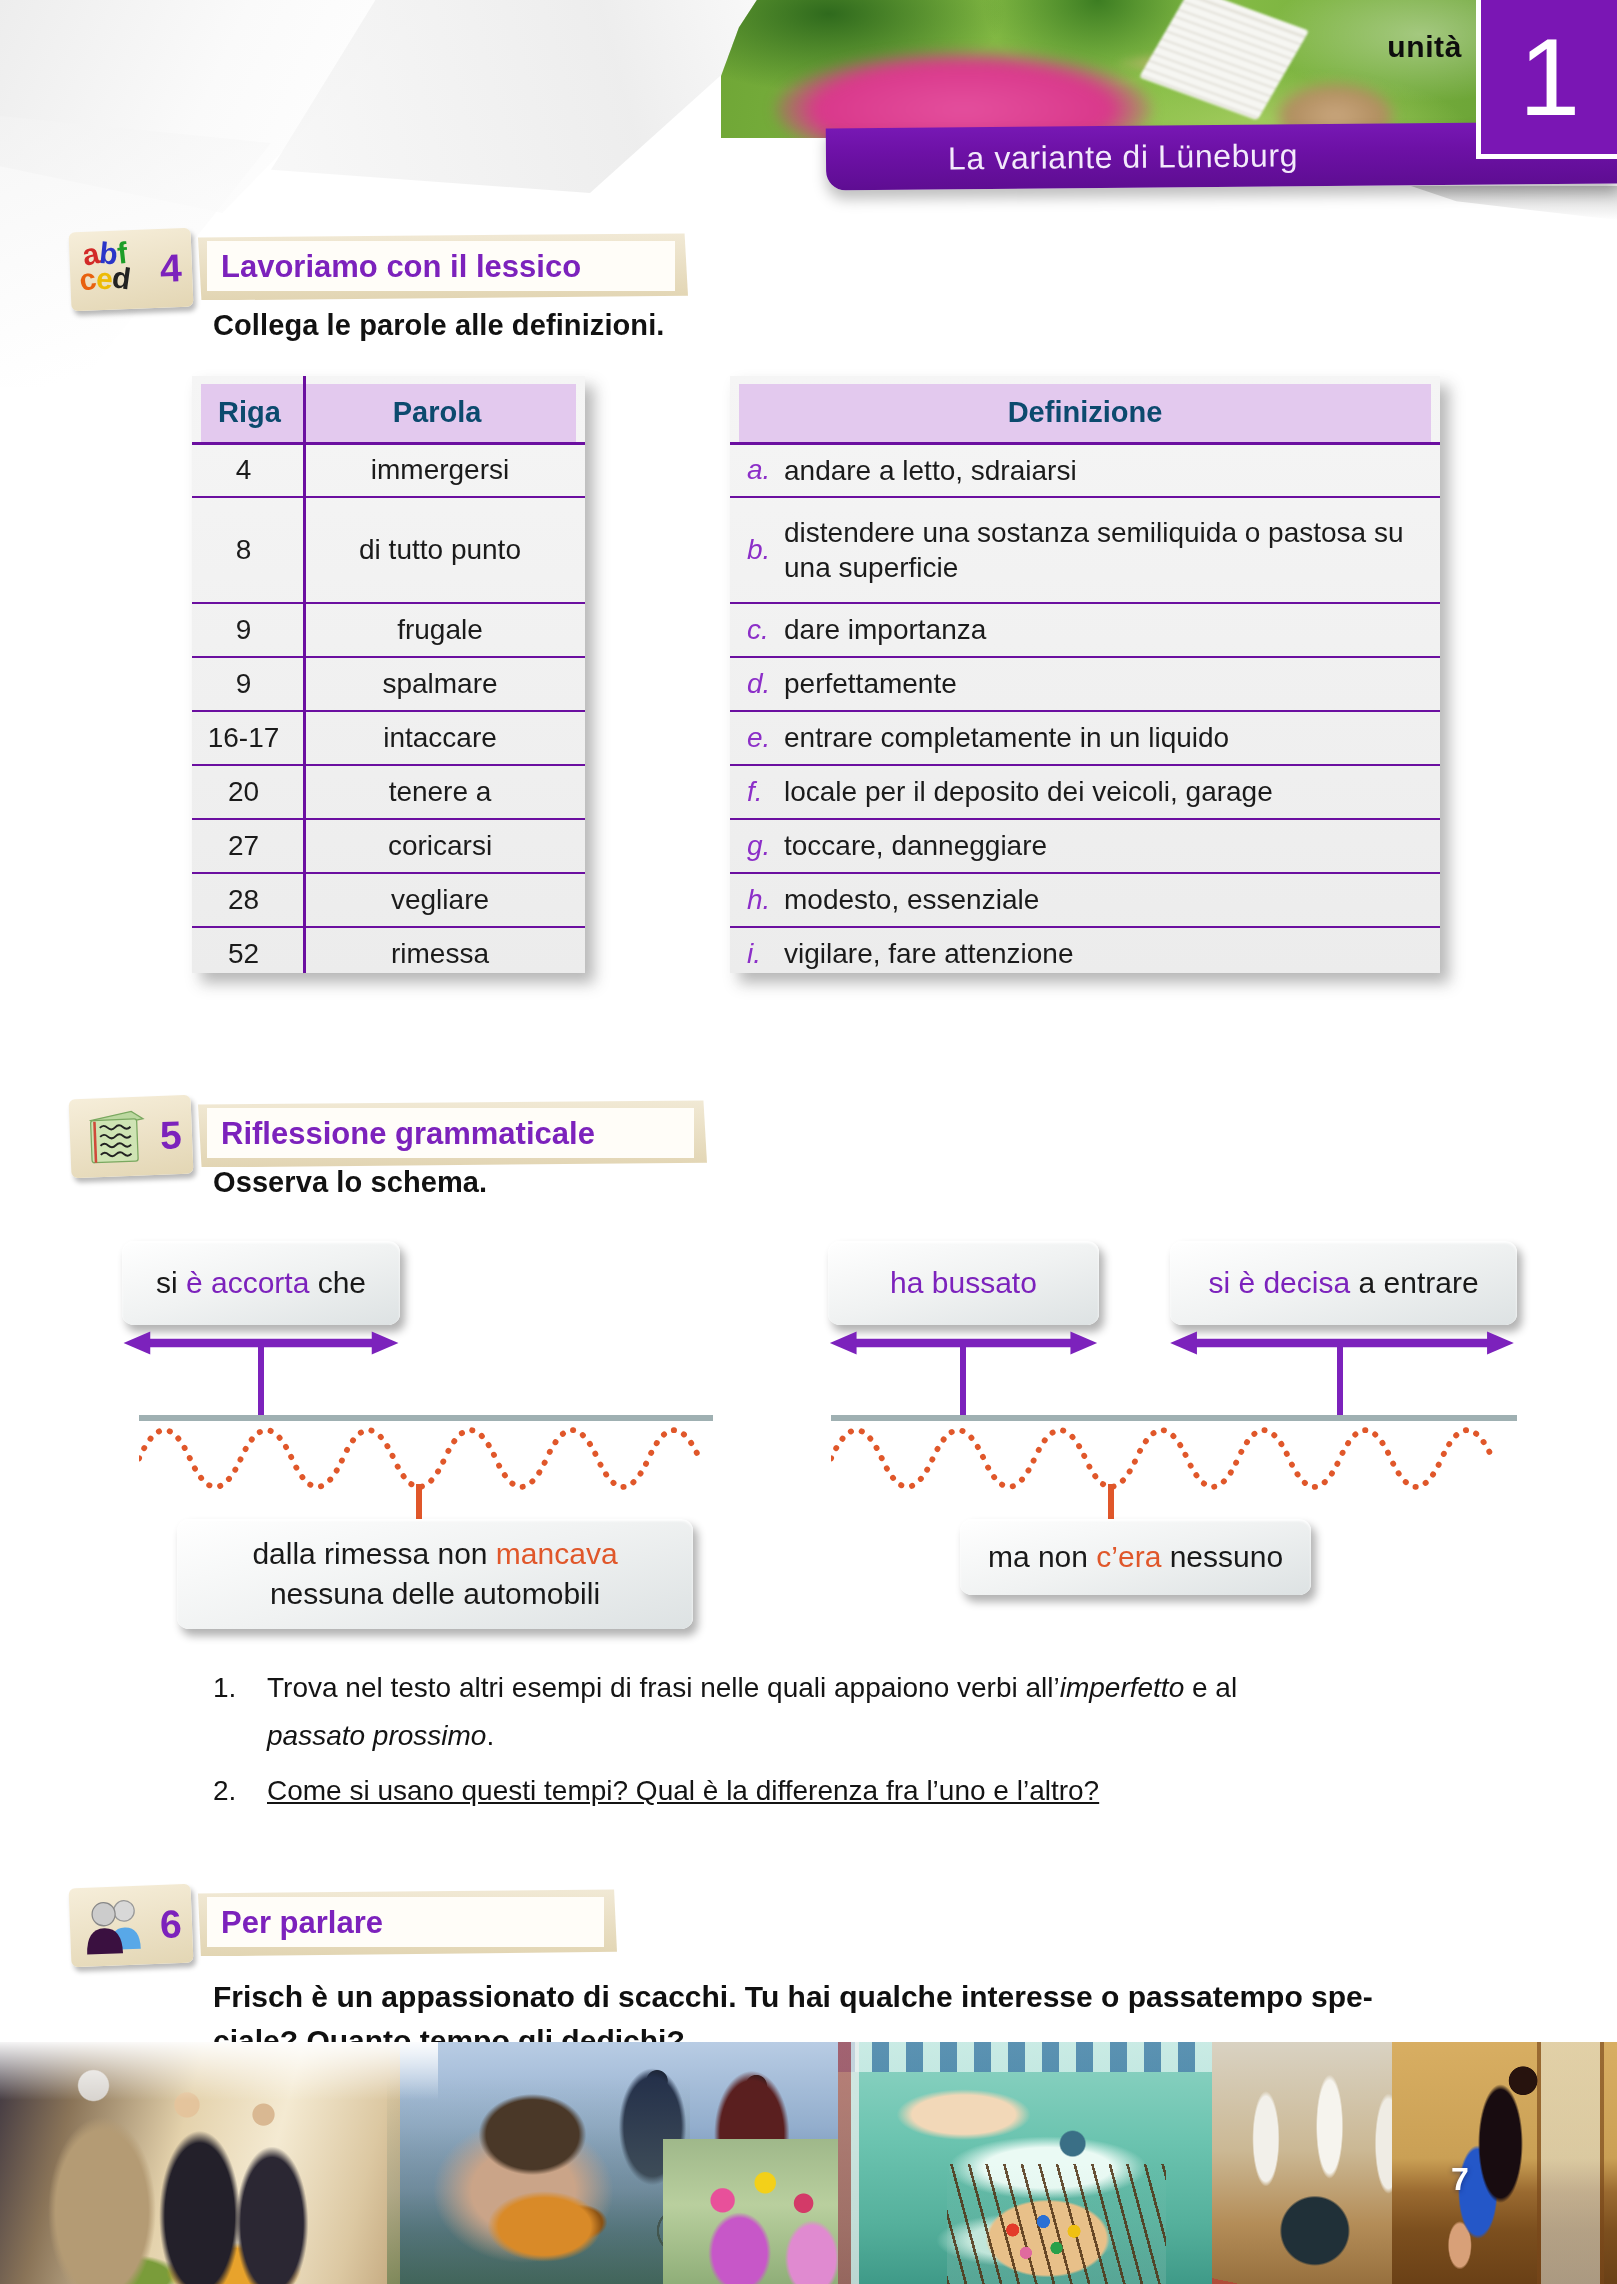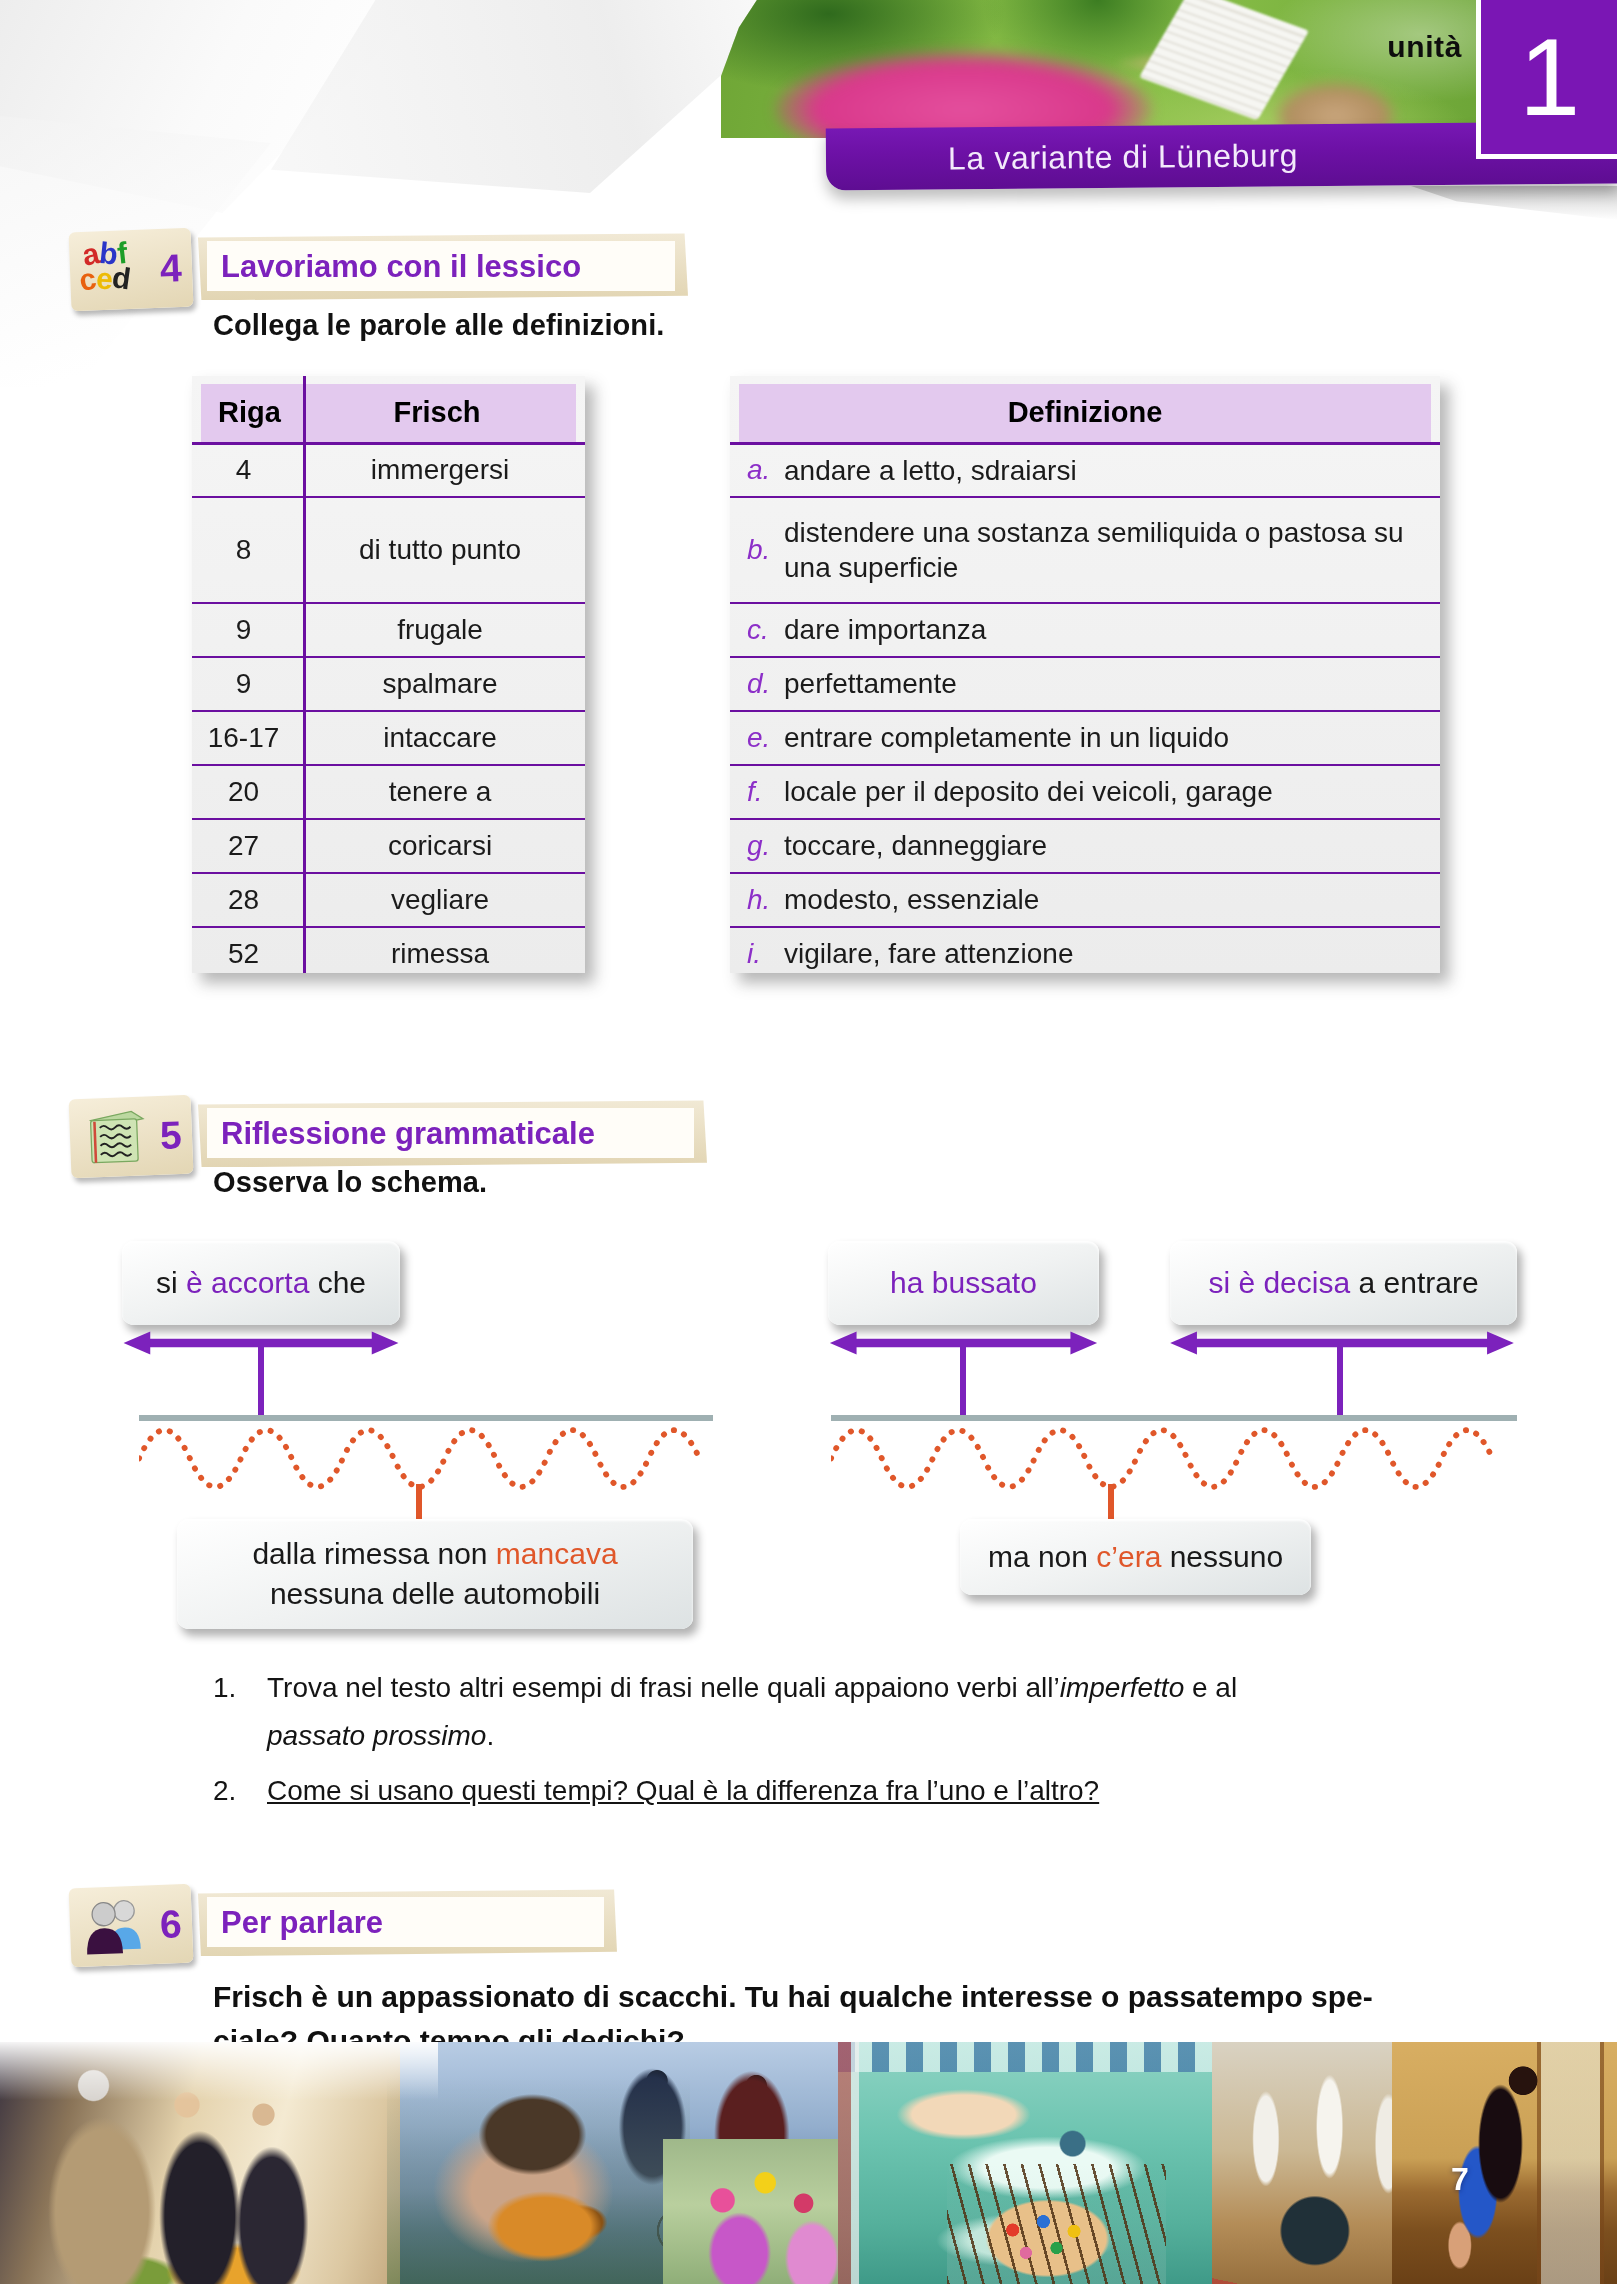--- a/index.html
+++ b/index.html
@@ -90,21 +90,21 @@
   .l-d{color:#222;transform:rotate(10deg);}
   .tab-svg{position:absolute;left:11.6px;top:7.7px;}
 
   
   .instr{position:absolute;font-size:29px;font-weight:700;color:#121212;letter-spacing:0.1px;}
 
   
   .card{position:absolute;background:linear-gradient(180deg,#f5f5f5,#ececec);
     box-shadow:9px 10.3px 14px rgba(50,50,50,.35);}
   .t-head{display:flex;align-items:center;height:58px;margin:7.7px 9px 0;
-    background:var(--lav);font-weight:700;font-size:29px;color:#000000;}
+    background:var(--lav);font-weight:700;font-size:29px;color:#0c4a6e;}
   .t-row{display:flex;align-items:center;border-top:2.6px solid var(--purple-dark);
     font-size:28px;color:#1b1b1b;}
   .t-row.first{border-top:3.2px solid var(--purple-dark);}
   .h84{height:54px;} .h164{height:106px;} 
   
   .wtable{left:192px;top:376px;width:393px;height:597px;}
   .wtable .vdiv{position:absolute;left:111px;top:0;bottom:0;width:3.2px;background:var(--purple-dark);z-index:3;}
   .wtable .col-riga{width:103px;text-align:center;flex:none;}
   .wtable .t-head .col-riga{width:97px;}
   .wtable .col-parola{flex:1;text-align:center;}
@@ -258,21 +258,21 @@
       </div>
       <span class="tab-num">4</span>
     </div>
   </div>
   <div class="instr" style="left:213px;top:309px;">Collega le parole alle definizioni.</div>
 
   <div class="card wtable">
     <div class="vdiv"></div>
     <div class="t-head">
       <span class="col-riga">Riga</span>
-      <span class="col-parola">Frisch</span>
+      <span class="col-parola">Parola</span>
     </div>
     <div class="t-row first h84">
         <span class="col-riga">4</span>
         <span class="col-parola">immergersi</span>
       </div>
     <div class="t-row h164">
         <span class="col-riga">8</span>
         <span class="col-parola">di tutto punto</span>
       </div>
     <div class="t-row h84">

